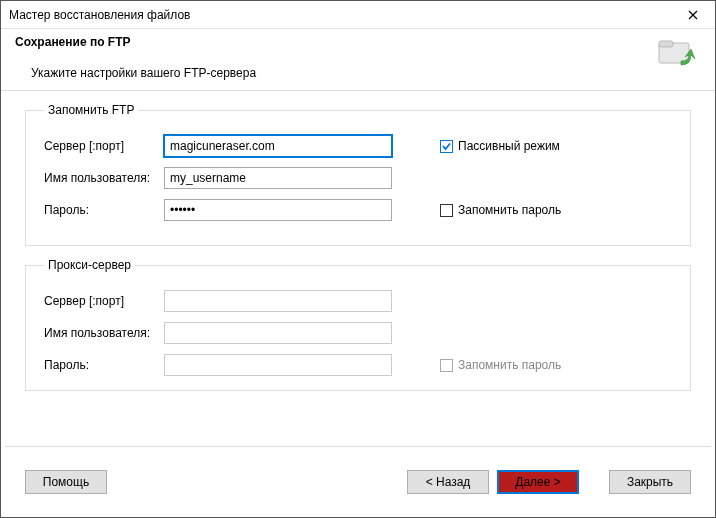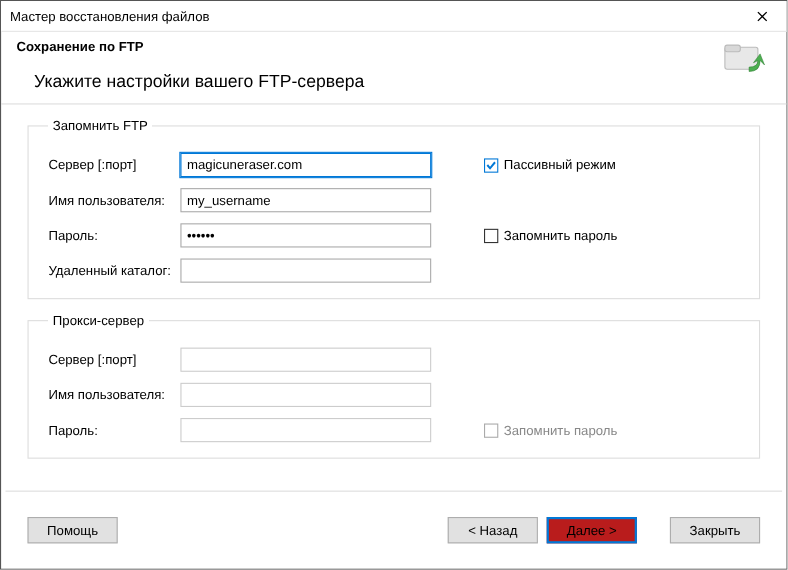--- a/index.html
+++ b/index.html
@@ -30,21 +30,21 @@
   }
 
   .header {
     padding: 6px 14px 10px 14px;
     display: flex;
     justify-content: space-between;
     align-items: flex-start;
     border-bottom: 1px solid #ddd;
   }
   .header-text .head-title { font-weight: bold; font-size: 12px; margin-bottom: 17px; }
-  .header-text .head-sub { font-size: 16px; padding-left: 16px; }
+  .header-text .head-sub { font-size: 12px; padding-left: 16px; }
   .header-icon { width: 44px; height: 38px; margin-right: 2px; }
 
   .content {
     flex: 1 1 auto;
     padding: 12px 24px 0 24px;
   }
 
   fieldset {
     border: 1px solid #ddd;
     margin: 0 0 12px 0;
@@ -157,24 +157,20 @@
 
       <div class="row">
         <label class="col-label">Пароль:</label>
         <input type="text" value="••••••" style="">
         <div class="right-col">
           <span class="chk"></span>
           <span>Запомнить пароль</span>
         </div>
       </div>
 
-      <div class="row" style="margin-bottom:0">
-        <label class="col-label">Удаленный каталог:</label>
-        <input type="text" value="" style="">
-      </div>
     </fieldset>
 
     <fieldset>
       <legend>Прокси-сервер</legend>
 
 
       <div class="row disabled">
         <label class="col-label">Сервер [:порт]</label>
         <input type="text" disabled="" style="">
       </div>

